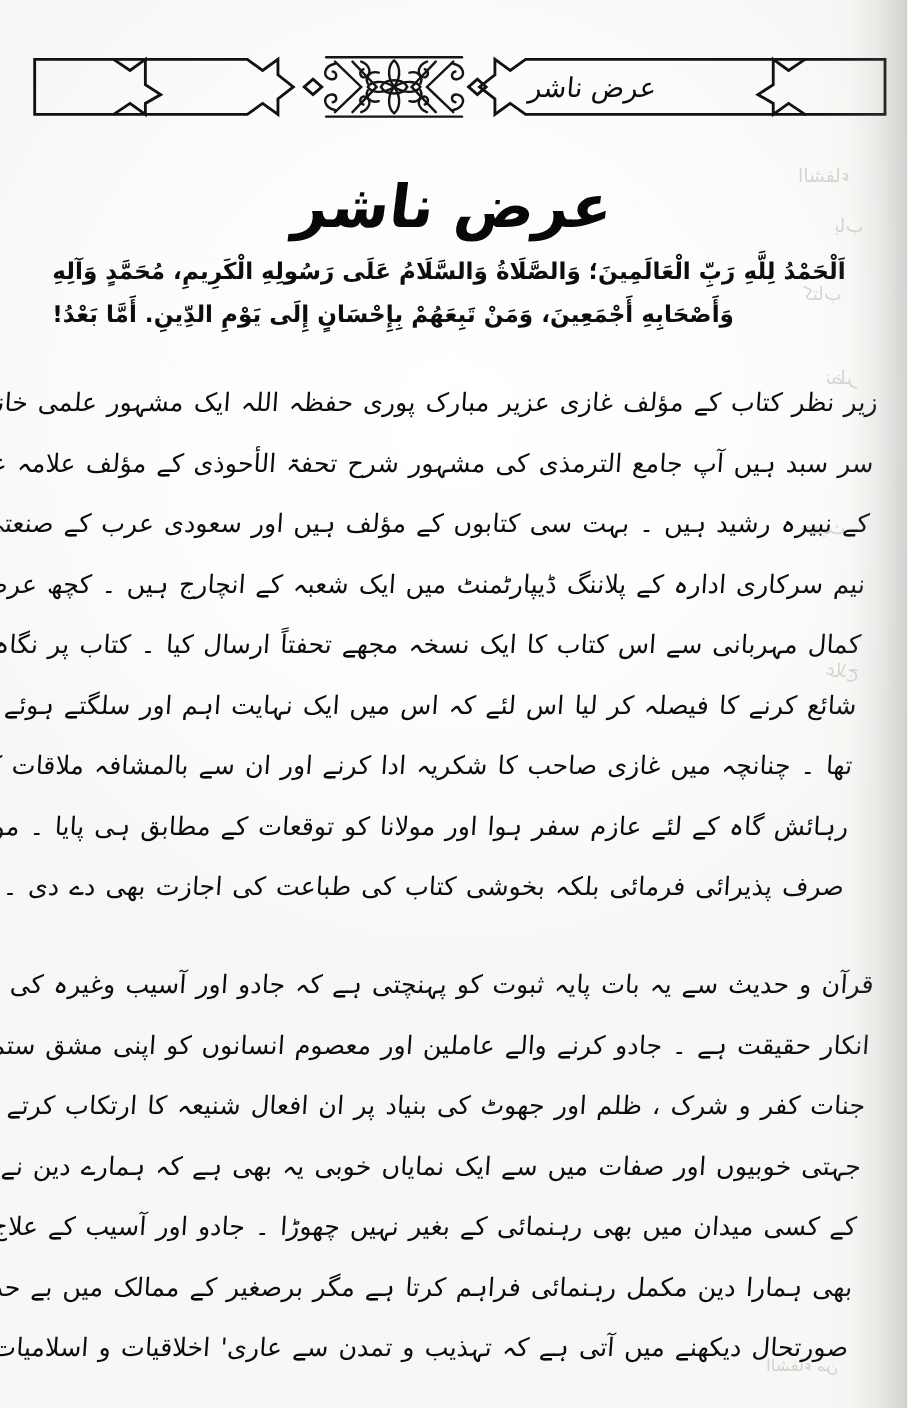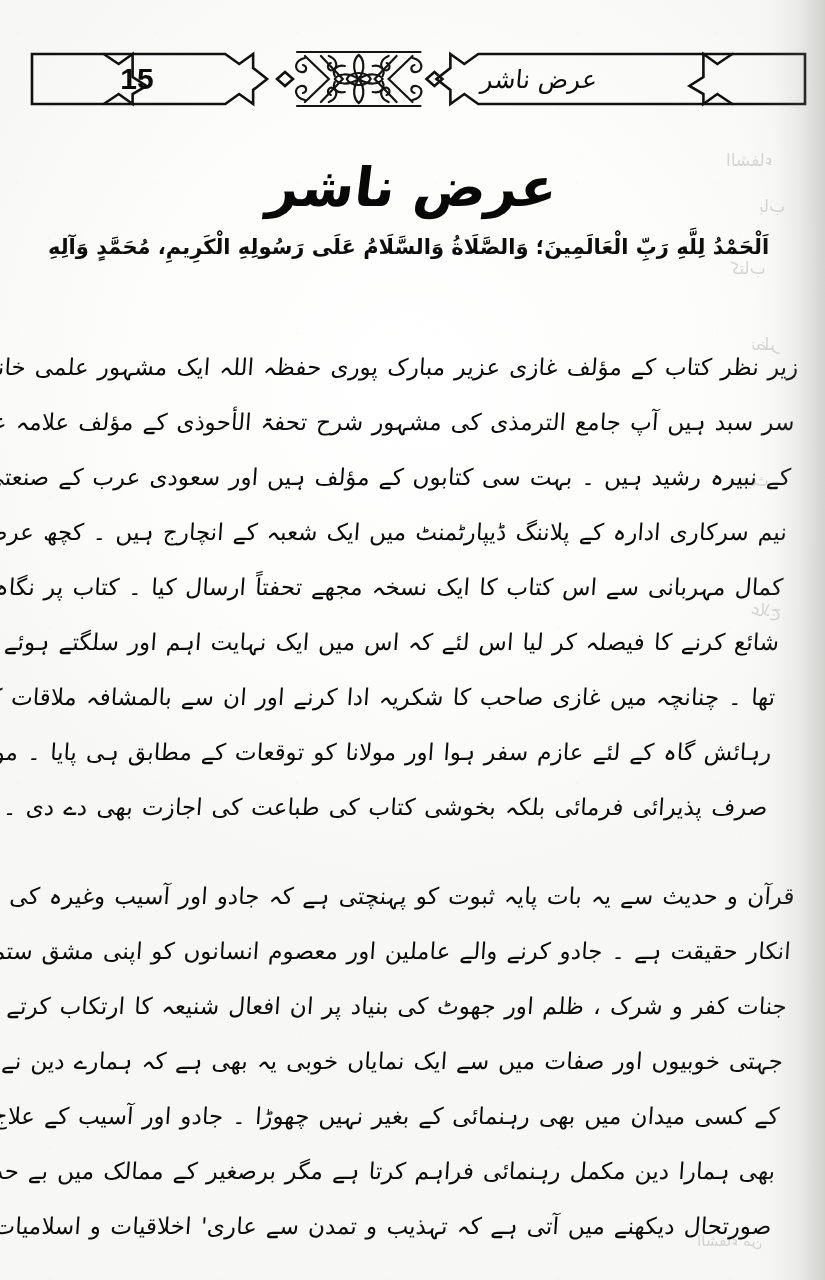--- a/index.html
+++ b/index.html
@@ -232,27 +232,27 @@
         <path d="M 316 20 C 308 18 303 24 306 30"></path>
         <path d="M 316 46 C 308 48 303 42 306 36"></path>
         <path d="M 344 20 C 352 18 357 24 354 30"></path>
         <path d="M 344 46 C 352 48 357 42 354 36"></path>
 
         <path d="M 318 33 C 322 25 338 25 342 33 C 338 41 322 41 318 33 Z"></path>
       </g>
     </svg>
 
     <div class="banner-title-text">عرض ناشر</div>
-    <div class="banner-page-text">15</div>
   </div>
 
   <h1 class="page-title">عرض ناشر</h1>
 
   <div class="invocation">
     <span class="line">اَلْحَمْدُ لِلَّهِ رَبِّ الْعَالَمِينَ؛ وَالصَّلَاةُ وَالسَّلَامُ عَلَى رَسُولِهِ الْكَرِيمِ، مُحَمَّدٍ وَآلِهِ</span>
+    <span class="line flush">وَأَصْحَابِهِ أَجْمَعِينَ، وَمَنْ تَبِعَهُمْ بِإِحْسَانٍ إِلَى يَوْمِ الدِّينِ. أَمَّا بَعْدُ!</span>
   </div>
 
   <div class="body-text">
 
     <p class="para p1">
       <span class="line">زیر نظر کتاب کے مؤلف غازی عزیر مبارک پوری حفظہ اللہ ایک مشہور علمی خاندان کے گل</span>
       <span class="line">سر سبد ہیں آپ جامع الترمذی کی مشہور شرح تحفۃ الأحوذی کے مؤلف علامہ عبدالرحمن مبارک پوری</span>
       <span class="line">کے نبیرہ رشید ہیں ۔ بہت سی کتابوں کے مؤلف ہیں اور سعودی عرب کے صنعتی شہر الجبیل میں ایک</span>
       <span class="line">نیم سرکاری ادارہ کے پلاننگ ڈیپارٹمنٹ میں ایک شعبہ کے انچارج ہیں ۔ کچھ عرصہ قبل انہوں نے</span>
       <span class="line">کمال مہربانی سے اس کتاب کا ایک نسخہ مجھے تحفتاً ارسال کیا ۔ کتاب پر نگاہ پڑتے ہی میں نے اس کو</span>

